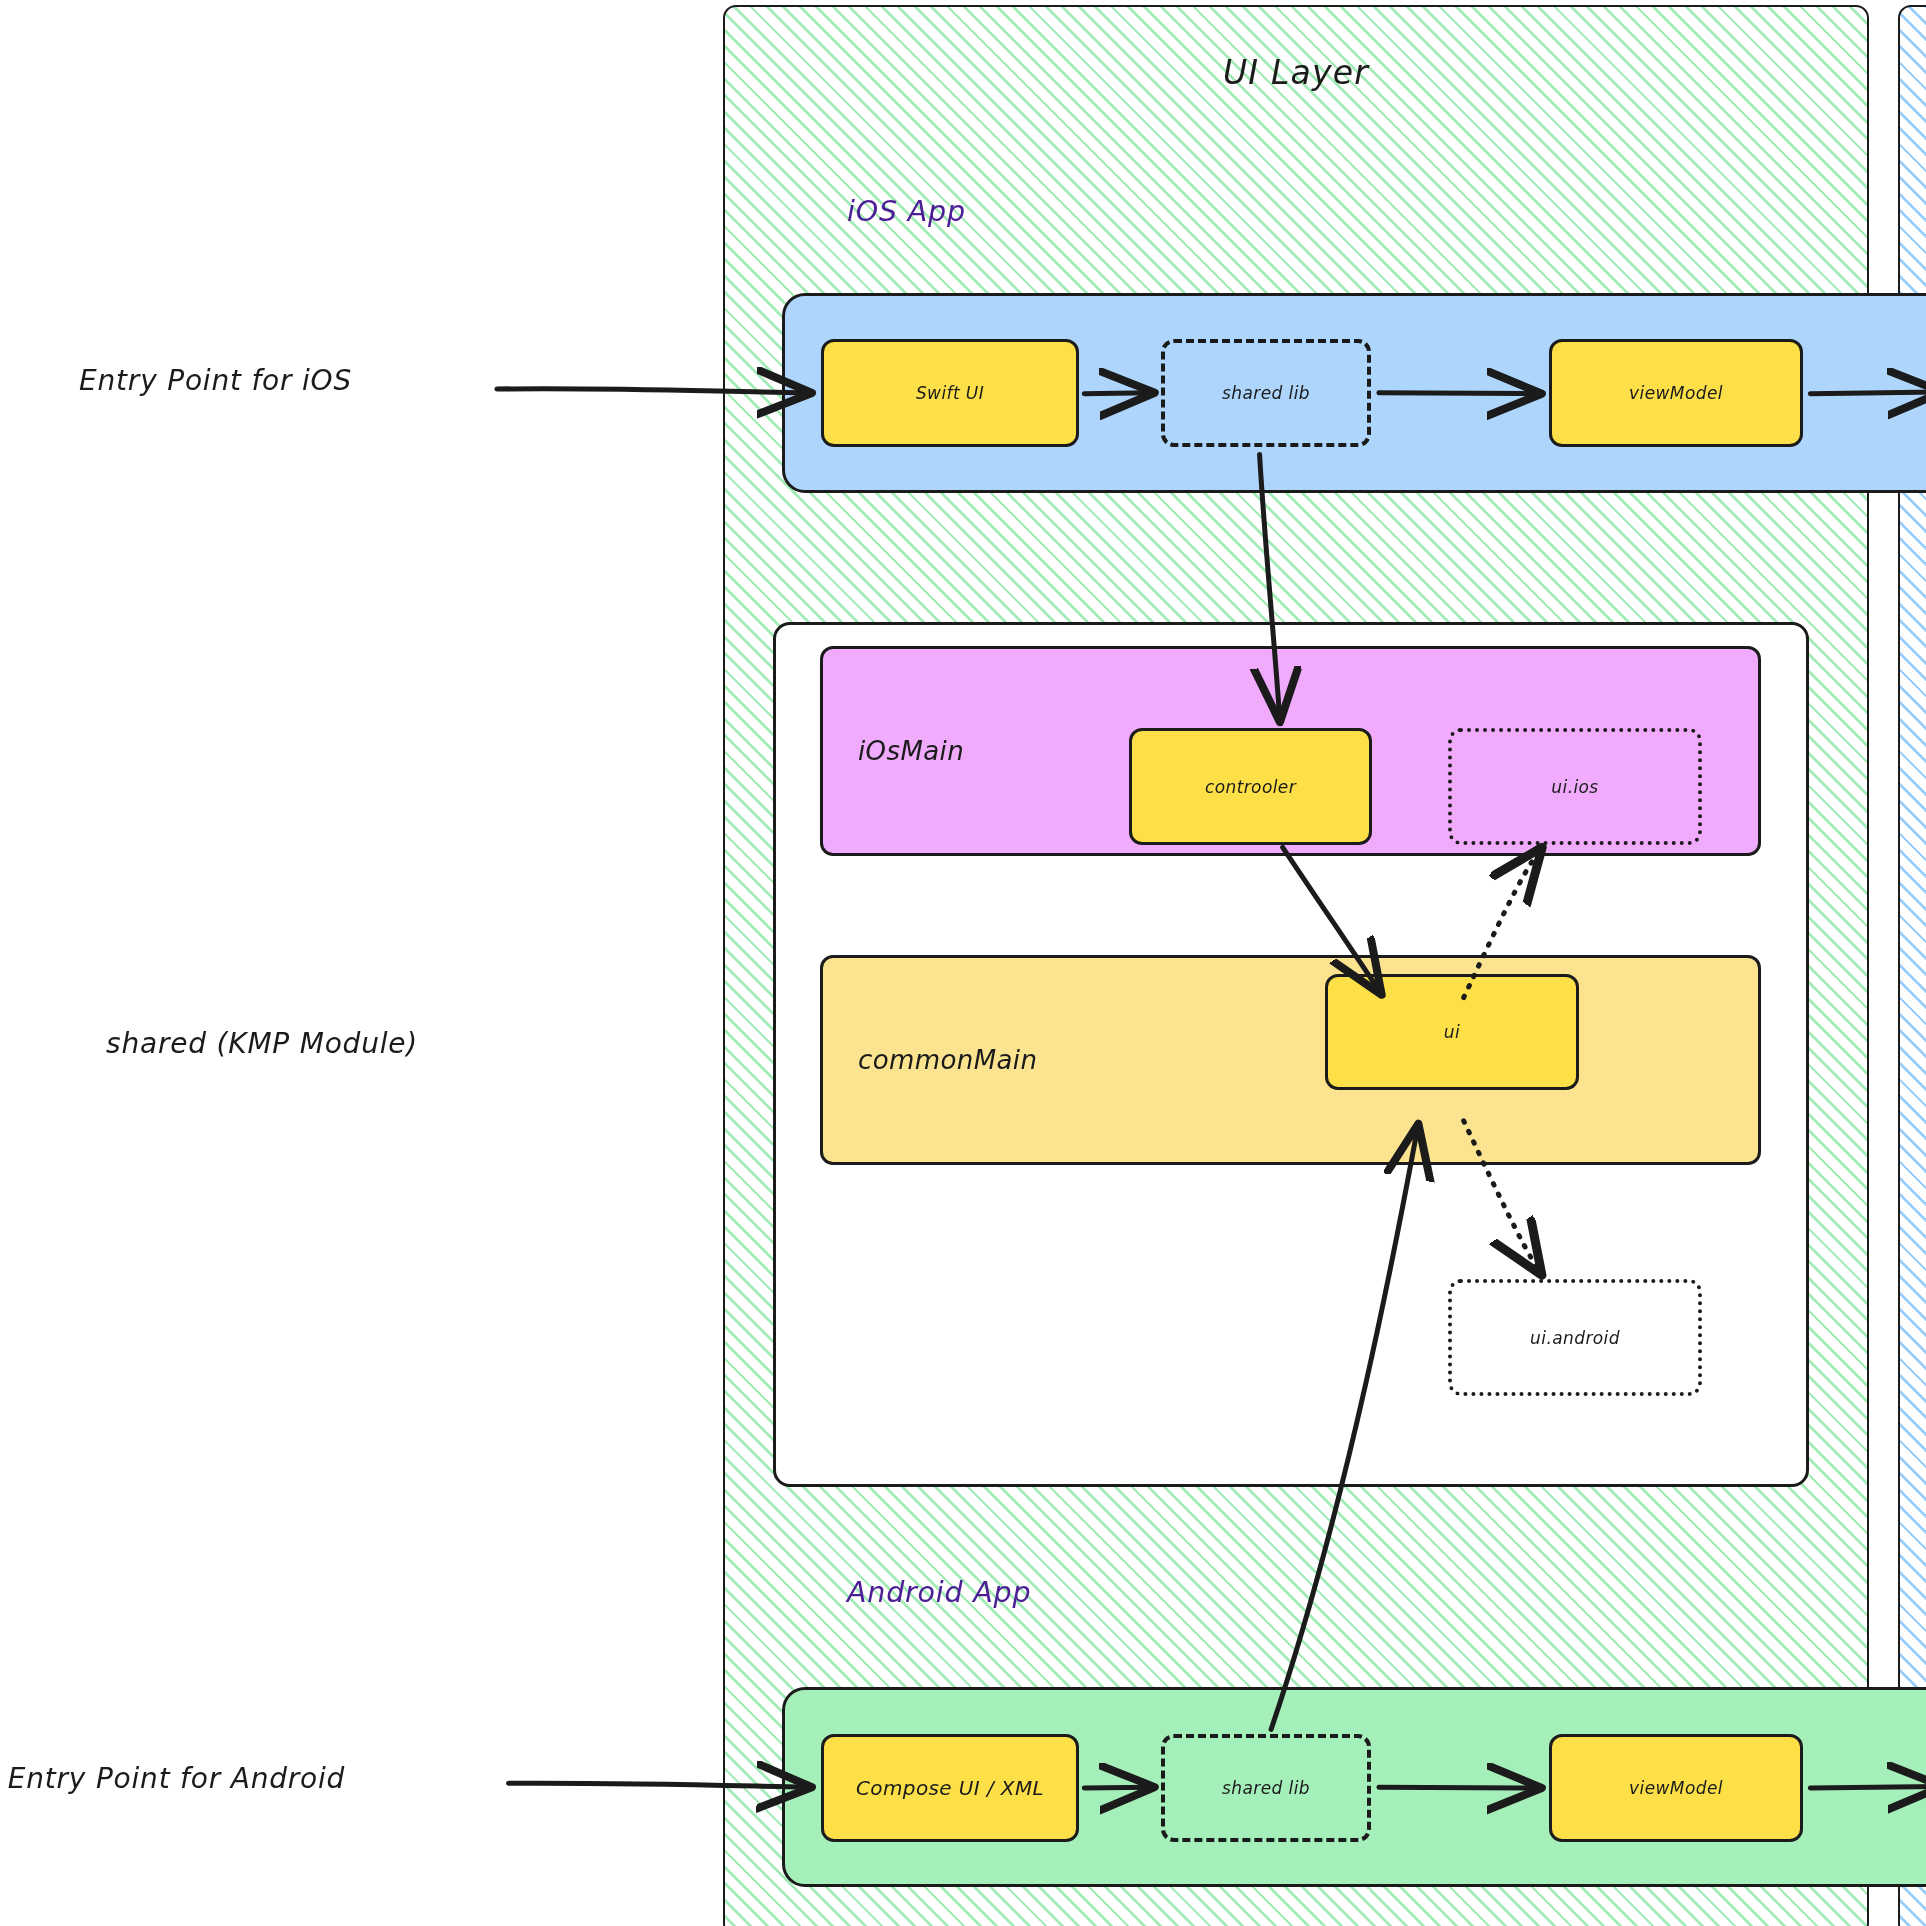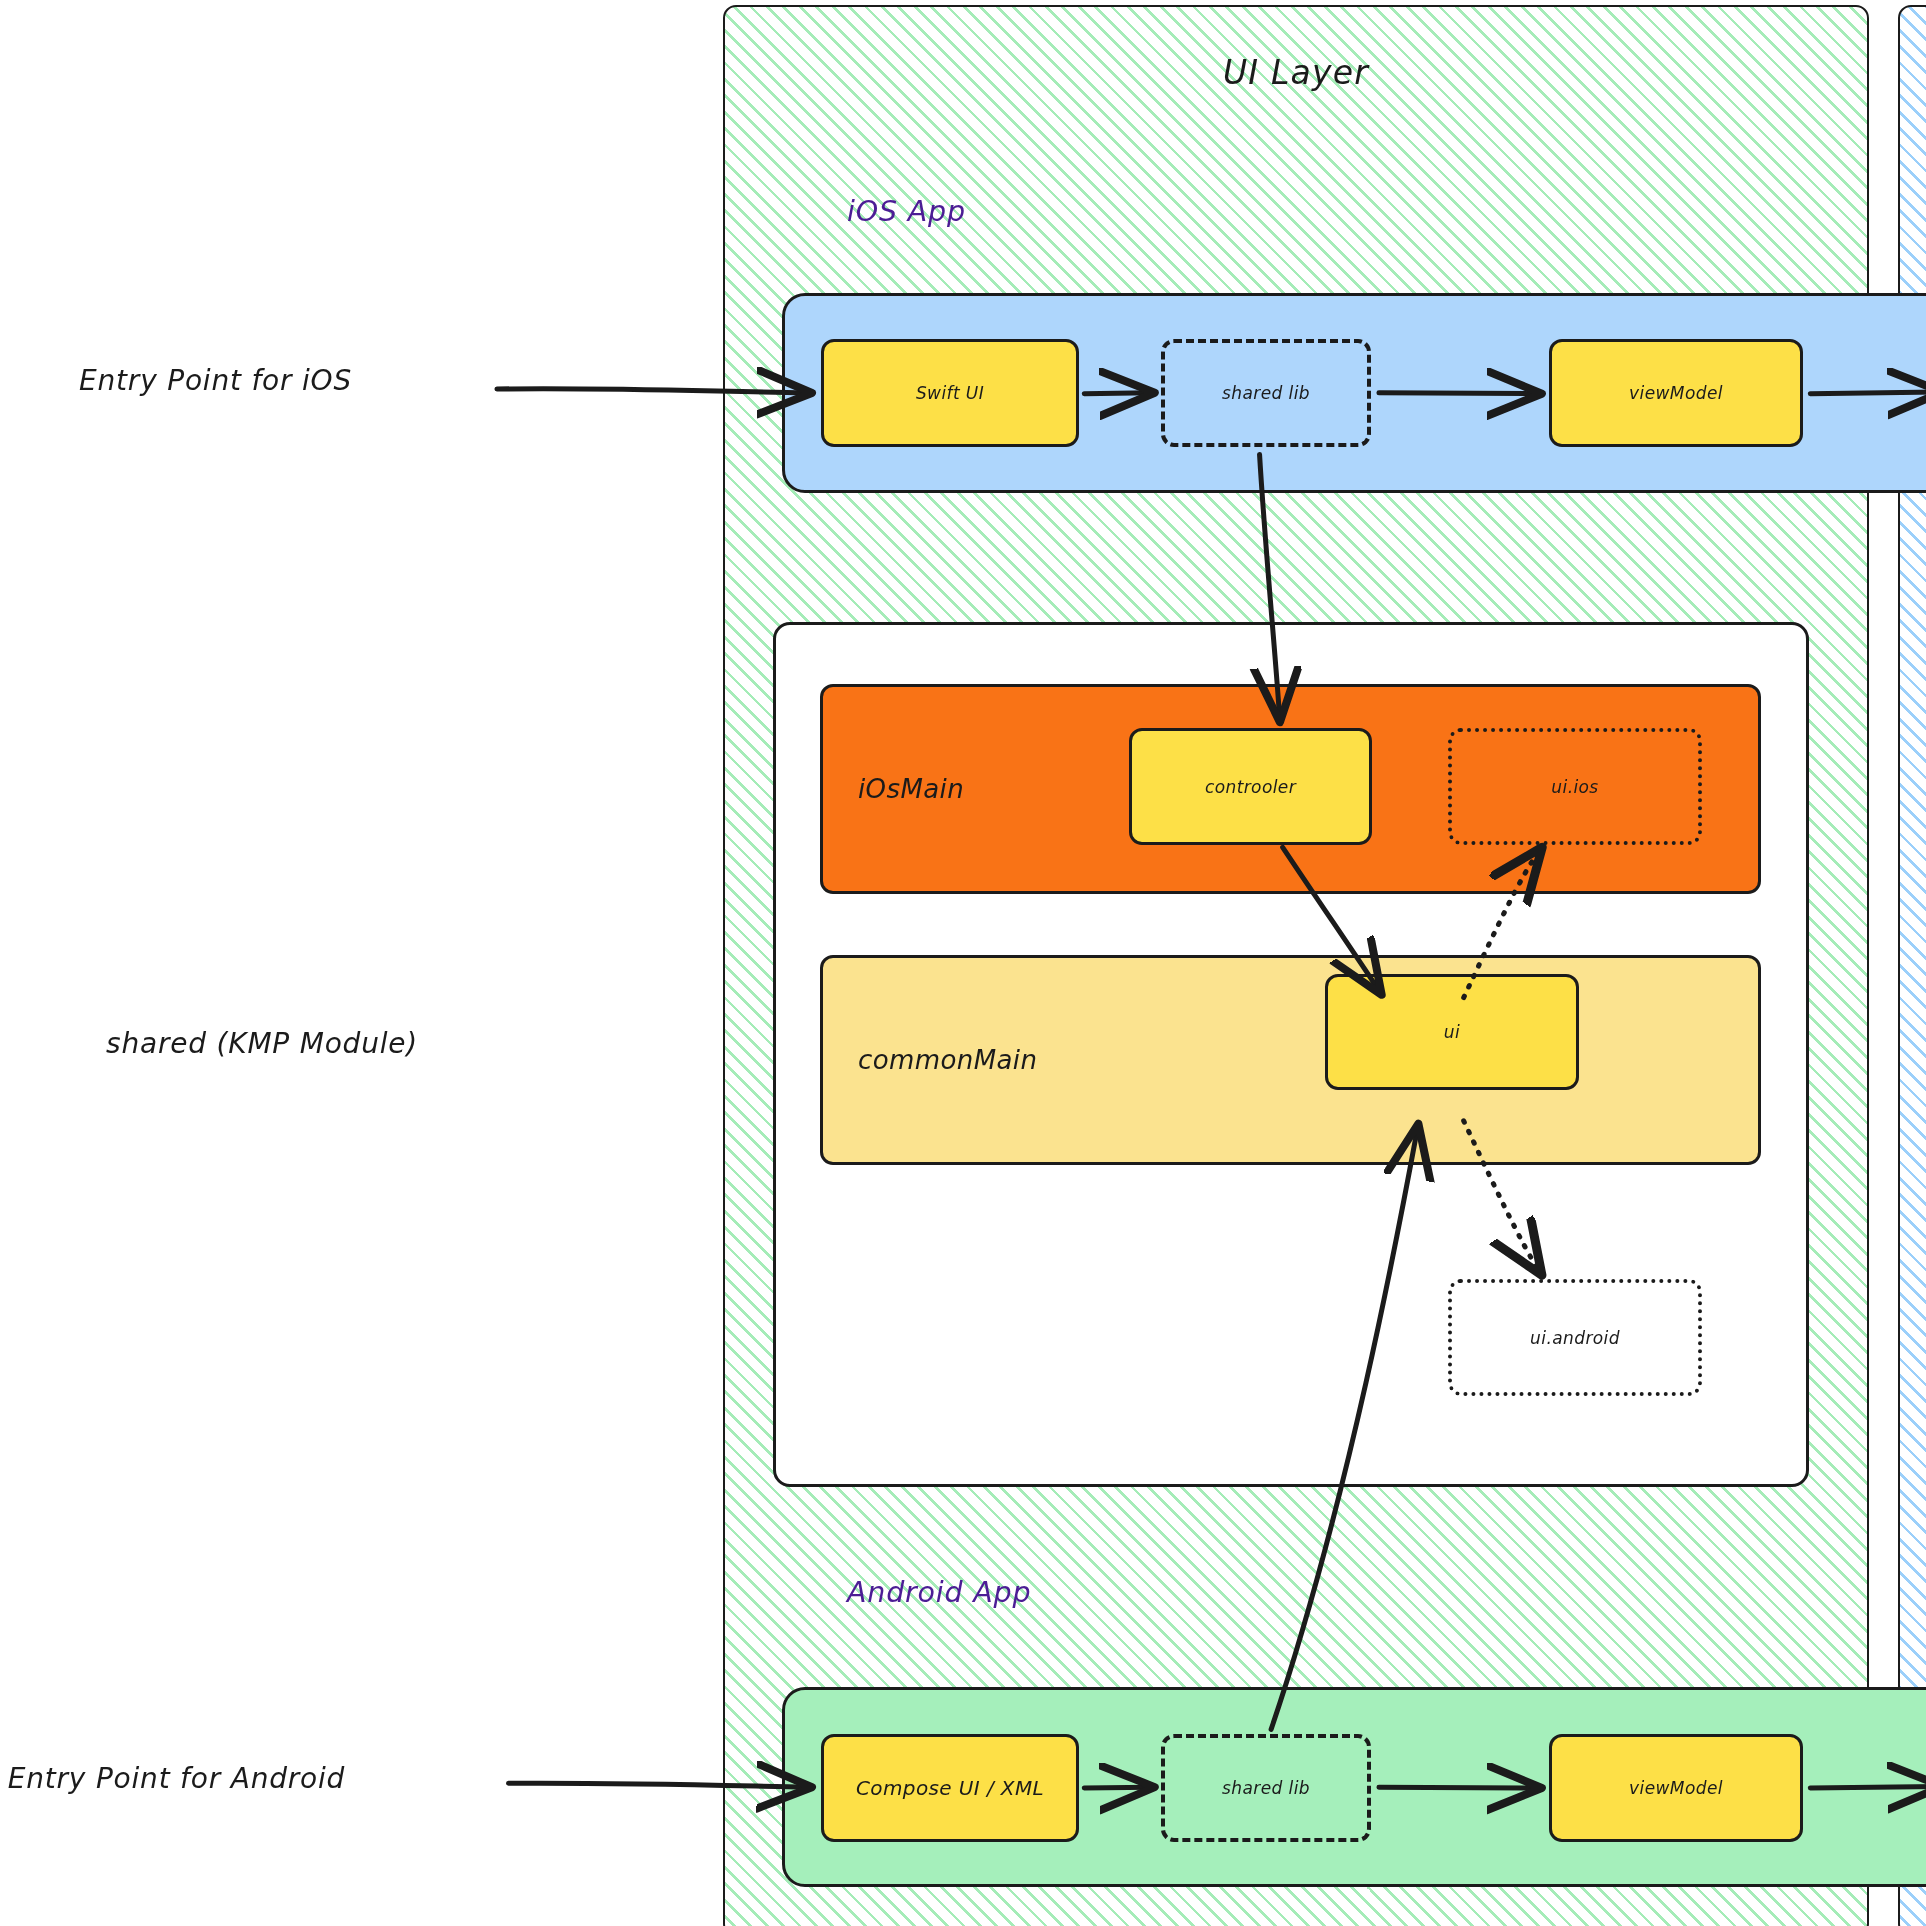--- a/index.html
+++ b/index.html
@@ -67,21 +67,21 @@
   
   #shared-module-container{
     position:absolute;left:773px;top:622px;width:1036px;height:865px;
     border:3.1px solid #1b1b1b;border-radius:17px;background:#ffffff;
     box-sizing:border-box;z-index:3;
   }
   .source-set{
     position:absolute;left:820px;width:941px;height:210px;
     border:3.1px solid #1b1b1b;border-radius:13px;box-sizing:border-box;z-index:4;
   }
-  #iosmain-set{top:684px;background:#f97316;}
+  #iosmain-set{top:646px;background:#f0abfc;}
   #commonmain-set{top:955px;background:#fbe38f;}
   #androidmain-set{top:1233px;background:#a5efbb;}
 
   .set-label{
     position:absolute;left:35px;top:50%;transform:translateY(-50%);
     font-size:26px;color:#1b1b1b;font-style:italic;letter-spacing:0.4px;
     white-space:nowrap;
   }
 
   

